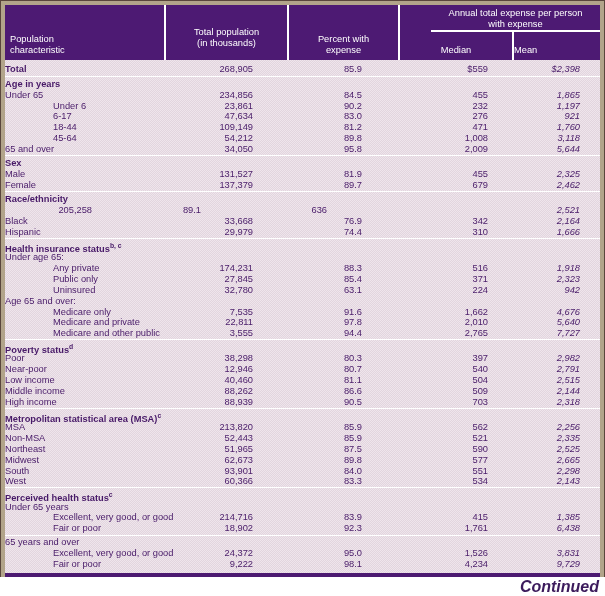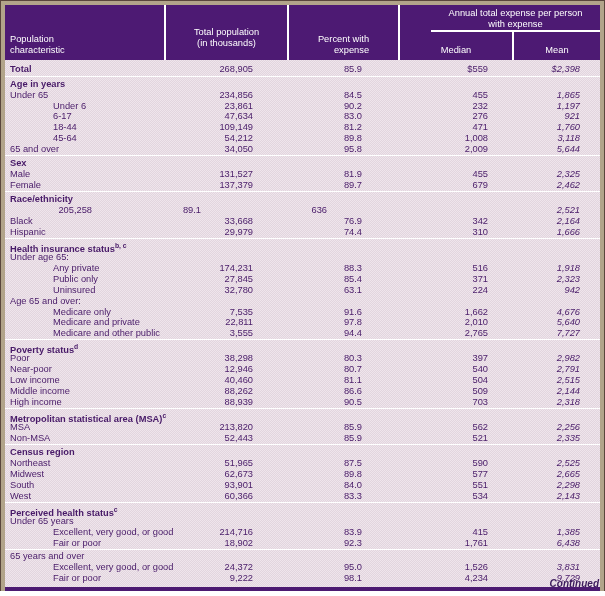--- a/index.html
+++ b/index.html
@@ -19,54 +19,54 @@
 
   
   .thead{
     display:flex;background:#4d1a73;color:#ffffff;
     height:55px;font-size:9.3px;line-height:10.5px;
   }
   .th{box-sizing:border-box;}
   .th-text{white-space:pre-line;}
   .th1{width:161px;display:flex;align-items:flex-end;padding:0 0 5px 5px;border-right:2px solid #ffffff;}
   .th2{width:123px;display:flex;align-items:flex-end;justify-content:center;text-align:center;padding-bottom:12px;border-right:2px solid #ffffff;}
-  .th3{width:111px;display:flex;align-items:flex-end;justify-content:center;text-align:right;padding-bottom:5px;border-right:2px solid #ffffff;}
+  .th3{width:111px;display:flex;align-items:flex-end;justify-content:center;text-align:center;padding-bottom:5px;border-right:2px solid #ffffff;}
   .grp{flex:1;display:flex;flex-direction:column;}
   .grp-title{height:27px;box-sizing:border-box;display:flex;align-items:center;justify-content:center;text-align:center;border-bottom:2px solid #ffffff;padding-top:2px;margin-left:31px;}
   .grp-cols{flex:1;display:flex;}
   .th4{width:114px;display:flex;align-items:flex-end;justify-content:center;padding-bottom:5px;border-right:2px solid #ffffff;}
-  .th5{flex:1;display:flex;align-items:flex-end;justify-content:center;padding-bottom:5px;}
+  .th5{flex:1;display:flex;align-items:flex-end;justify-content:flex-start;padding-bottom:5px;}
 
   
   .tbody{
     background:repeating-conic-gradient(#efe5ec 0% 25%, #e2d5de 0% 50%);
     background-size:2px 2px;
     color:#481a68;font-size:9.3px;
     padding:3px 0 3px 0;
   }
   .row{display:flex;height:10.9px;line-height:10.9px;white-space:nowrap;}
   .row.total{height:12.5px;line-height:12.5px;}
   .row.total .lab{font-weight:bold;}
   .row.section{border-top:1px solid #ffffff;height:12.2px;line-height:12.2px;padding-top:1px;justify-content:flex-end;}
   .row.section .lab{font-weight:bold;}
   .row.sep-line{border-top:1px solid #ffffff;margin-top:1px;padding-top:1px;gap:12px;}
   .c{box-sizing:border-box;}
-  .lab{width:161px;padding-left:5px;overflow:visible;}
+  .lab{width:161px;overflow:visible;}
   .row.ind1 .lab{padding-left:48px;}
   .lab sup{font-size:6.8px;font-weight:bold;vertical-align:4px;letter-spacing:0;}
   .v{text-align:right;}
   .v1{width:123px;padding-right:36px;}
   .v2{width:111px;padding-right:38px;}
   .v3{width:114px;padding-right:26px;}
   .v4{flex:1;padding-right:20px;font-style:italic;}
 
   
   .continued{
     position:absolute;right:6px;top:578px;
-    font-style:italic;font-weight:bold;font-size:10px;color:#3c1b5c;
+    font-style:italic;font-weight:bold;font-size:16px;color:#3c1b5c;
   }
 </style>
 </head>
 <body>
 
 <div class="page">
   <div class="table-frame">
     <div class="table-inner">
 
       <div class="thead">
@@ -322,27 +322,20 @@
             <div class="c v v3">562</div>
             <div class="c v v4">2,256</div>
           </div>
           <div class="row data">
             <div class="c lab"><span>Non-MSA</span></div>
             <div class="c v v1">52,443</div>
             <div class="c v v2">85.9</div>
             <div class="c v v3">521</div>
             <div class="c v v4">2,335</div>
           </div>
-          <div class="row section">
-            <div class="c lab"><span>Census region</span></div>
-            <div class="c v v1"></div>
-            <div class="c v v2"></div>
-            <div class="c v v3"></div>
-            <div class="c v v4"></div>
-          </div>
           <div class="row data">
             <div class="c lab"><span>Northeast</span></div>
             <div class="c v v1">51,965</div>
             <div class="c v v2">87.5</div>
             <div class="c v v3">590</div>
             <div class="c v v4">2,525</div>
           </div>
           <div class="row data">
             <div class="c lab"><span>Midwest</span></div>
             <div class="c v v1">62,673</div>

